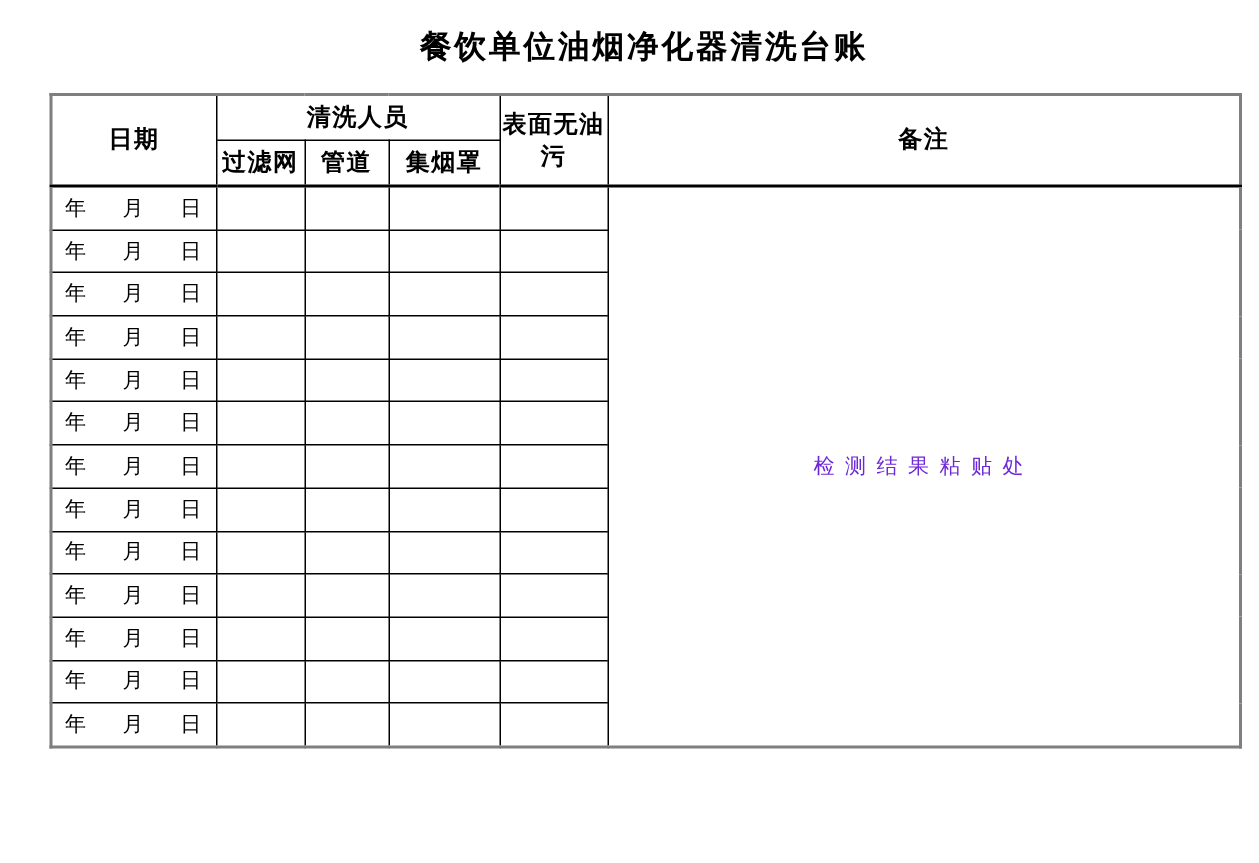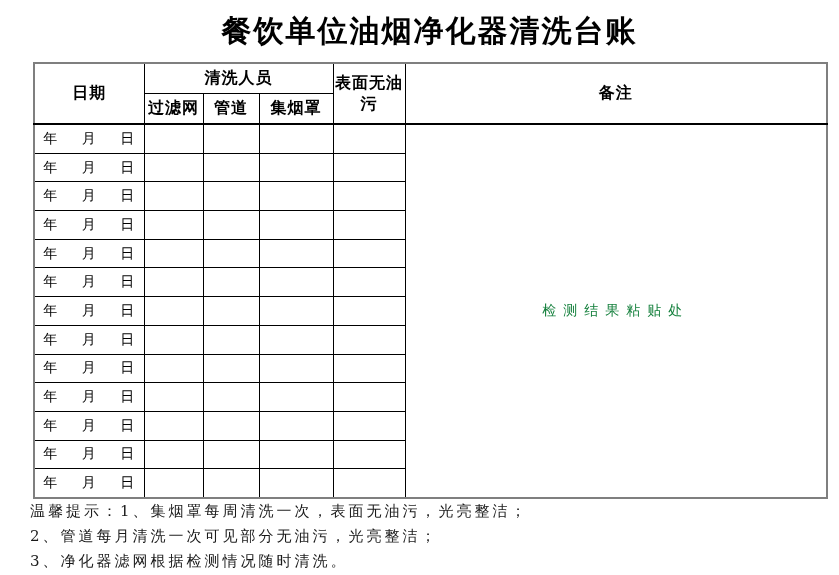--- a/index.html
+++ b/index.html
@@ -15,21 +15,21 @@
     height: 575px;
     background: #ffffff;
     overflow: hidden;
   }
   .doc-title {
     margin: 0;
     padding-top: 16px;
     width: 793px;
     margin-left: 33px;
     text-align: center;
-    font-size: 30px;
+    font-size: 21px;
     font-weight: bold;
     letter-spacing: 2px;
     line-height: 30px;
   }
   table.ledger {
     position: absolute;
     left: 33px;
     top: 62px;
     width: 793px;
     border-collapse: collapse;
@@ -59,21 +59,21 @@
     height: 27.7px;
     font-size: 14px;
   }
   td.date-cell {
     word-spacing: 14px;
     letter-spacing: 1px;
   }
   td.remarks-cell {
     font-size: 14px;
     letter-spacing: 7px;
-    color: #15803d;
+    color: #6d28d9;
     border-left: 1px solid #000000;
   }
   .notes {
     position: absolute;
     left: 30px;
     top: 499px;
     width: 790px;
     font-size: 15px;
     letter-spacing: 3px;
     line-height: 25px;
@@ -201,19 +201,14 @@
         <tr>
           <td class="date-cell">年 月 日</td>
           <td></td>
           <td></td>
           <td></td>
           <td></td>
         </tr>
       </tbody>
   </table>
 
-  <div class="notes">
-    <div class="note-line">温馨提示：1、集烟罩每周清洗一次，表面无油污，光亮整洁；</div>
-    <div class="note-line">2、管道每月清洗一次可见部分无油污，光亮整洁；</div>
-    <div class="note-line">3、净化器滤网根据检测情况随时清洗。</div>
-  </div>
 
 </div>
 
 </body></html>

